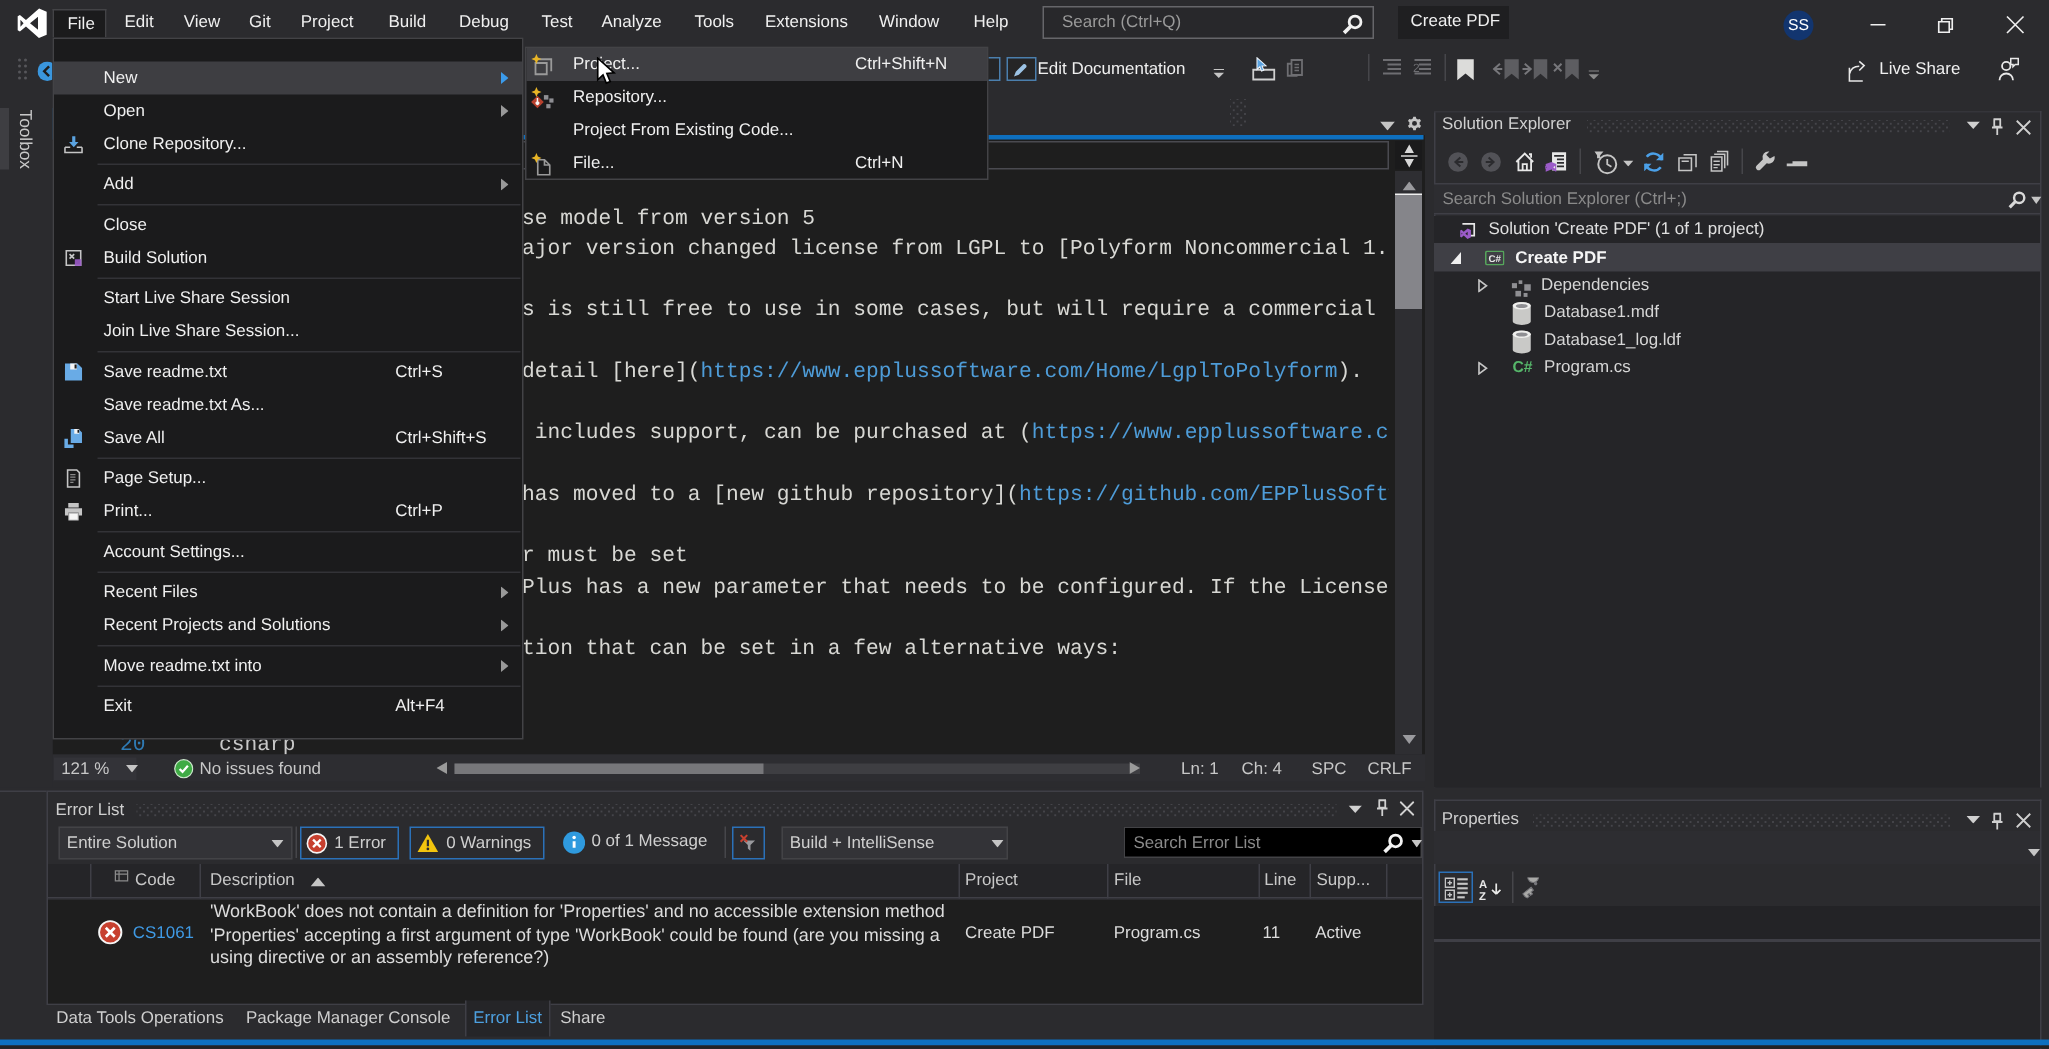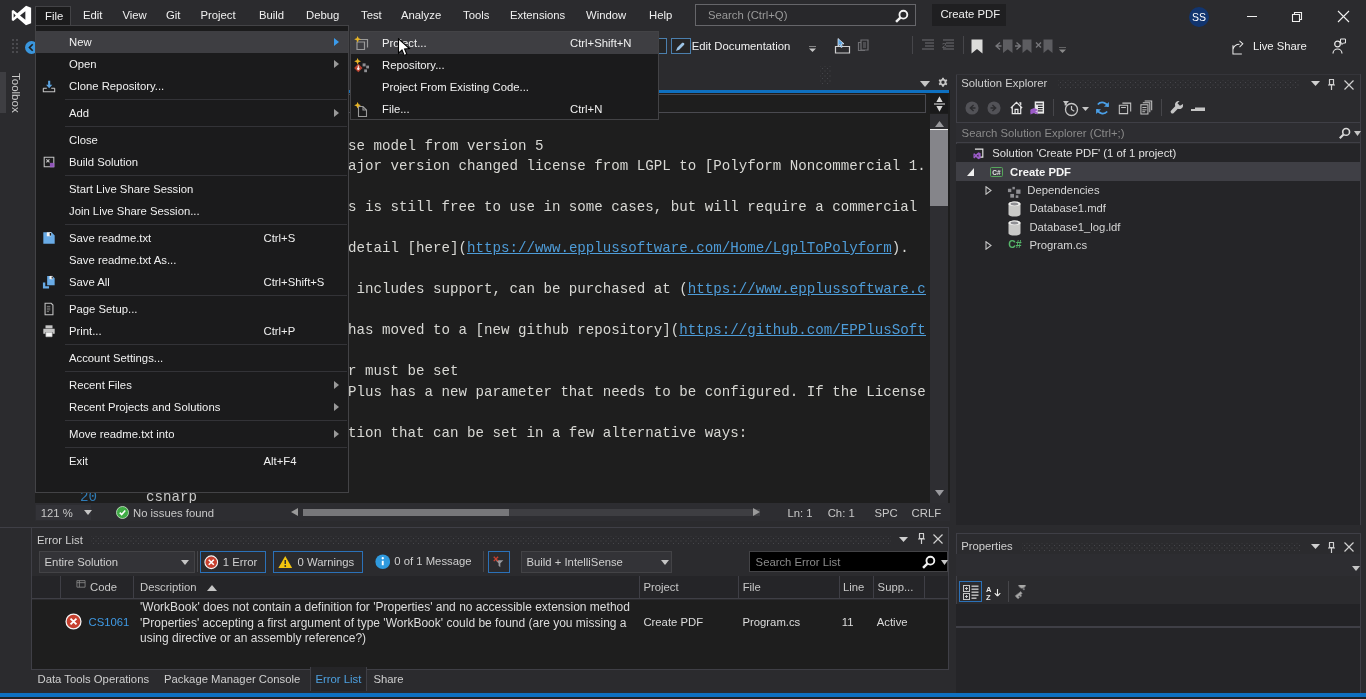--- a/index.html
+++ b/index.html
@@ -1,20 +1,20 @@
 <!DOCTYPE html>
 <html><head>
 <meta charset="utf-8">
 <style>
   * { margin:0; padding:0; box-sizing:border-box; }
   html,body { width:1366px; height:699px; overflow:hidden; background:#2b2b2e; }
   body { font-family:"Liberation Sans", sans-serif; position:relative; font-size:11.3px; }
   .abs { position:absolute; }
   .txt { white-space:pre; }
-  .lnk { color:#4e9cd8; text-decoration:underline; }
+  .lnk { color:#4e9cd8; }
   .mi { position:relative; height:22px; }
   .mi .lab { position:absolute; left:33px; top:4.5px; white-space:pre; }
   .mi .sc { position:absolute; left:227.5px; top:4.5px; white-space:pre; }
   .mi .arr { position:absolute; right:9px; top:7px; }
   .mi .ico { position:absolute; left:6px; top:3.5px; }
   .msep { height:1px; background:#333337; margin:2px 1px 2px 29px; }
   .hil { background:#3e3e42; }
   .smi { position:relative; height:22px; }
   .smi .lab { position:absolute; left:31px; top:5px; white-space:pre; }
   .smi .sc { position:absolute; left:219px; top:5px; white-space:pre; }
@@ -90,21 +90,21 @@
   <svg class="abs" style="left:256px; top:5px;" width="7" height="8">
       <path d="M7 0 L0 4 L7 8 Z" fill="#9a9a9a"></path>
     </svg>
   <div class="abs" style="left:268px; top:5.5px; width:457px; height:7px; background:#3e3e42;">
     <div class="abs" style="left:0; top:0; width:206px; height:7px; background:#77777a;"></div>
   </div>
   <svg class="abs" style="left:718px; top:5px;" width="7" height="8">
       <path d="M0 0 L7 4 L0 8 Z" fill="#9a9a9a"></path>
     </svg>
   <span class="abs txt" style="left:752.4px; top:3.5px;">Ln: 1</span>
-  <span class="abs txt" style="left:792.7px; top:3.5px;">Ch: 1</span>
+  <span class="abs txt" style="left:792.7px; top:3.5px;">Ch: 4</span>
   <span class="abs txt" style="left:839.4px; top:3.5px;">SPC</span>
   <span class="abs txt" style="left:876.6px; top:3.5px;">CRLF</span>
 </div>
 
 <div class="abs" id="leftstrip" style="left:0; top:30px; width:35px; height:662px; background:#2b2b2e;">
   <svg class="abs" style="left:11px; top:8px;" width="8" height="16">
     <g fill="#56565a">
       <circle cx="2" cy="2" r="1"></circle>
         <circle cx="6" cy="2" r="1"></circle>
       <circle cx="2" cy="6" r="1"></circle>
@@ -510,21 +510,21 @@
   <span class="abs txt" style="left:315.5px; top:148px; color:#4da0e0;">Error List</span>
   <span class="abs txt" style="left:373.5px; top:148px;">Share</span>
 </div>
 
 <div class="abs" style="left:0; top:692.5px; width:1366px; height:4.5px; background:#0e70c0;"></div>
 <div class="abs" style="left:0; top:697px; width:1366px; height:2px; background:#222225;"></div>
 
 <div class="abs" id="filebtn" style="left:35px; top:5.5px; width:36px; height:19.5px; background:#1b1b1c; border:1px solid #434346; border-bottom:none; color:#f0f0f0;">
     <span class="abs txt" style="left:9px; top:3px;">File</span>
   </div>
-<div class="abs" id="filemenu" style="left:35px; top:25px; width:314px; height:468px; background:#1b1b1c; border:1px solid #434346; color:#f0f0f0; padding-top:5px;">
+<div class="abs" id="filemenu" style="left:35px; top:25px; width:314px; height:468px; background:#1b1b1c; border:1px solid #434346; color:#f0f0f0; padding-top:15px;">
   <div class="mi hil">
       <span class="lab">New</span>
       <svg class="arr" width="5" height="8">
         <path d="M0 0 L5 4 L0 8 Z" fill="#3b9beb"></path>
       </svg>
     </div>
   <div class="mi">
       <span class="lab">Open</span>
       <svg class="arr" width="5" height="8">
         <path d="M0 0 L5 4 L0 8 Z" fill="#999"></path>

